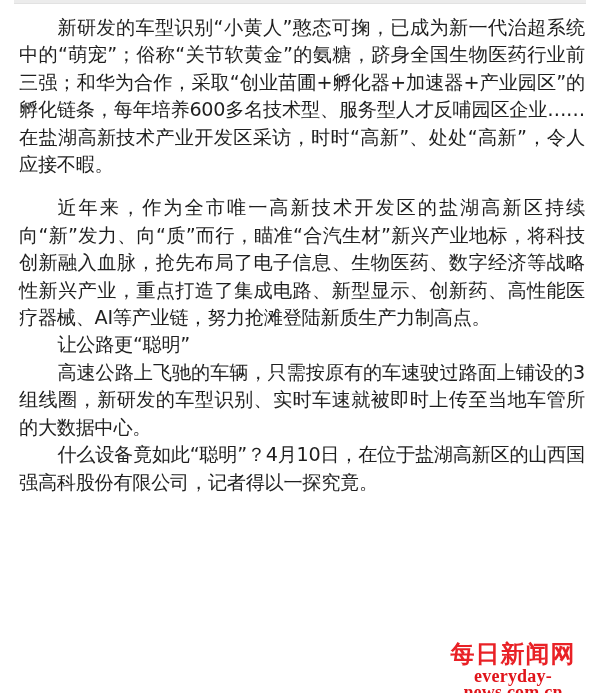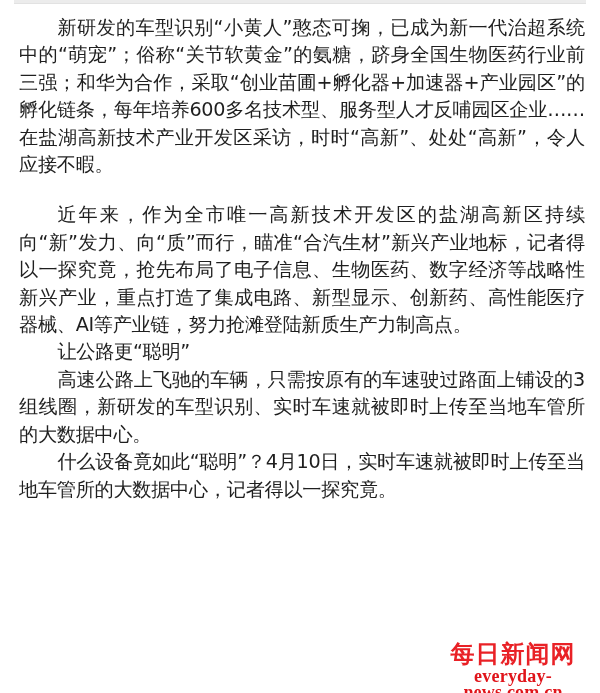--- a/index.html
+++ b/index.html
@@ -33,21 +33,21 @@
       line-height: 27.4px;
       letter-spacing: -0.3px;
     }
     .para {
       margin: 0;
       text-indent: 2em;
       text-align: justify;
       word-break: break-all;
     }
     .para.gap-after {
-      margin-bottom: 23px;
+      margin-bottom: 16px;
     }
     .watermark {
       position: absolute;
       left: 438px;
       top: 640px;
       width: 150px;
       text-align: center;
       pointer-events: none;
     }
     .watermark .wm-cn {
@@ -68,22 +68,22 @@
       letter-spacing: 0.2px;
     }
   </style>
 </head>
 <body>
 
 <div class="top-rule"></div>
 
 <div class="article">
   <p class="para gap-after">新研发的车型识别“小黄人”憨态可掬，已成为新一代治超系统中的“萌宠”；俗称“关节软黄金”的氨糖，跻身全国生物医药行业前三强；和华为合作，采取“创业苗圃+孵化器+加速器+产业园区”的孵化链条，每年培养600多名技术型、服务型人才反哺园区企业……在盐湖高新技术产业开发区采访，时时“高新”、处处“高新”，令人应接不暇。</p>
-  <p class="para">近年来，作为全市唯一高新技术开发区的盐湖高新区持续向“新”发力、向“质”而行，瞄准“合汽生材”新兴产业地标，记者得以一探究竟，抢先布局了电子信息、生物医药、数字经济等战略性新兴产业，重点打造了集成电路、新型显示、创新药、高性能医疗器械、AI等产业链，努力抢滩登陆新质生产力制高点。</p>
+  <p class="para">近年来，作为全市唯一高新技术开发区的盐湖高新区持续向“新”发力、向“质”而行，瞄准“合汽生材”新兴产业地标，将科技创新融入血脉，抢先布局了电子信息、生物医药、数字经济等战略性新兴产业，重点打造了集成电路、新型显示、创新药、高性能医疗器械、AI等产业链，努力抢滩登陆新质生产力制高点。</p>
   <p class="para">让公路更“聪明”</p>
   <p class="para">高速公路上飞驰的车辆，只需按原有的车速驶过路面上铺设的3组线圈，新研发的车型识别、实时车速就被即时上传至当地车管所的大数据中心。</p>
-  <p class="para">什么设备竟如此“聪明”？4月10日，实时车速就被即时上传至当地车管所的大数据中心，记者得以一探究竟。</p>
+  <p class="para">什么设备竟如此“聪明”？4月10日，在位于盐湖高新区的山西国强高科股份有限公司，记者得以一探究竟。</p>
 </div>
 
 <div class="watermark">
   <div class="wm-cn">每日新闻网</div>
   <div class="wm-en">everyday-news.com.cn</div>
 </div>
 
 </body></html>

